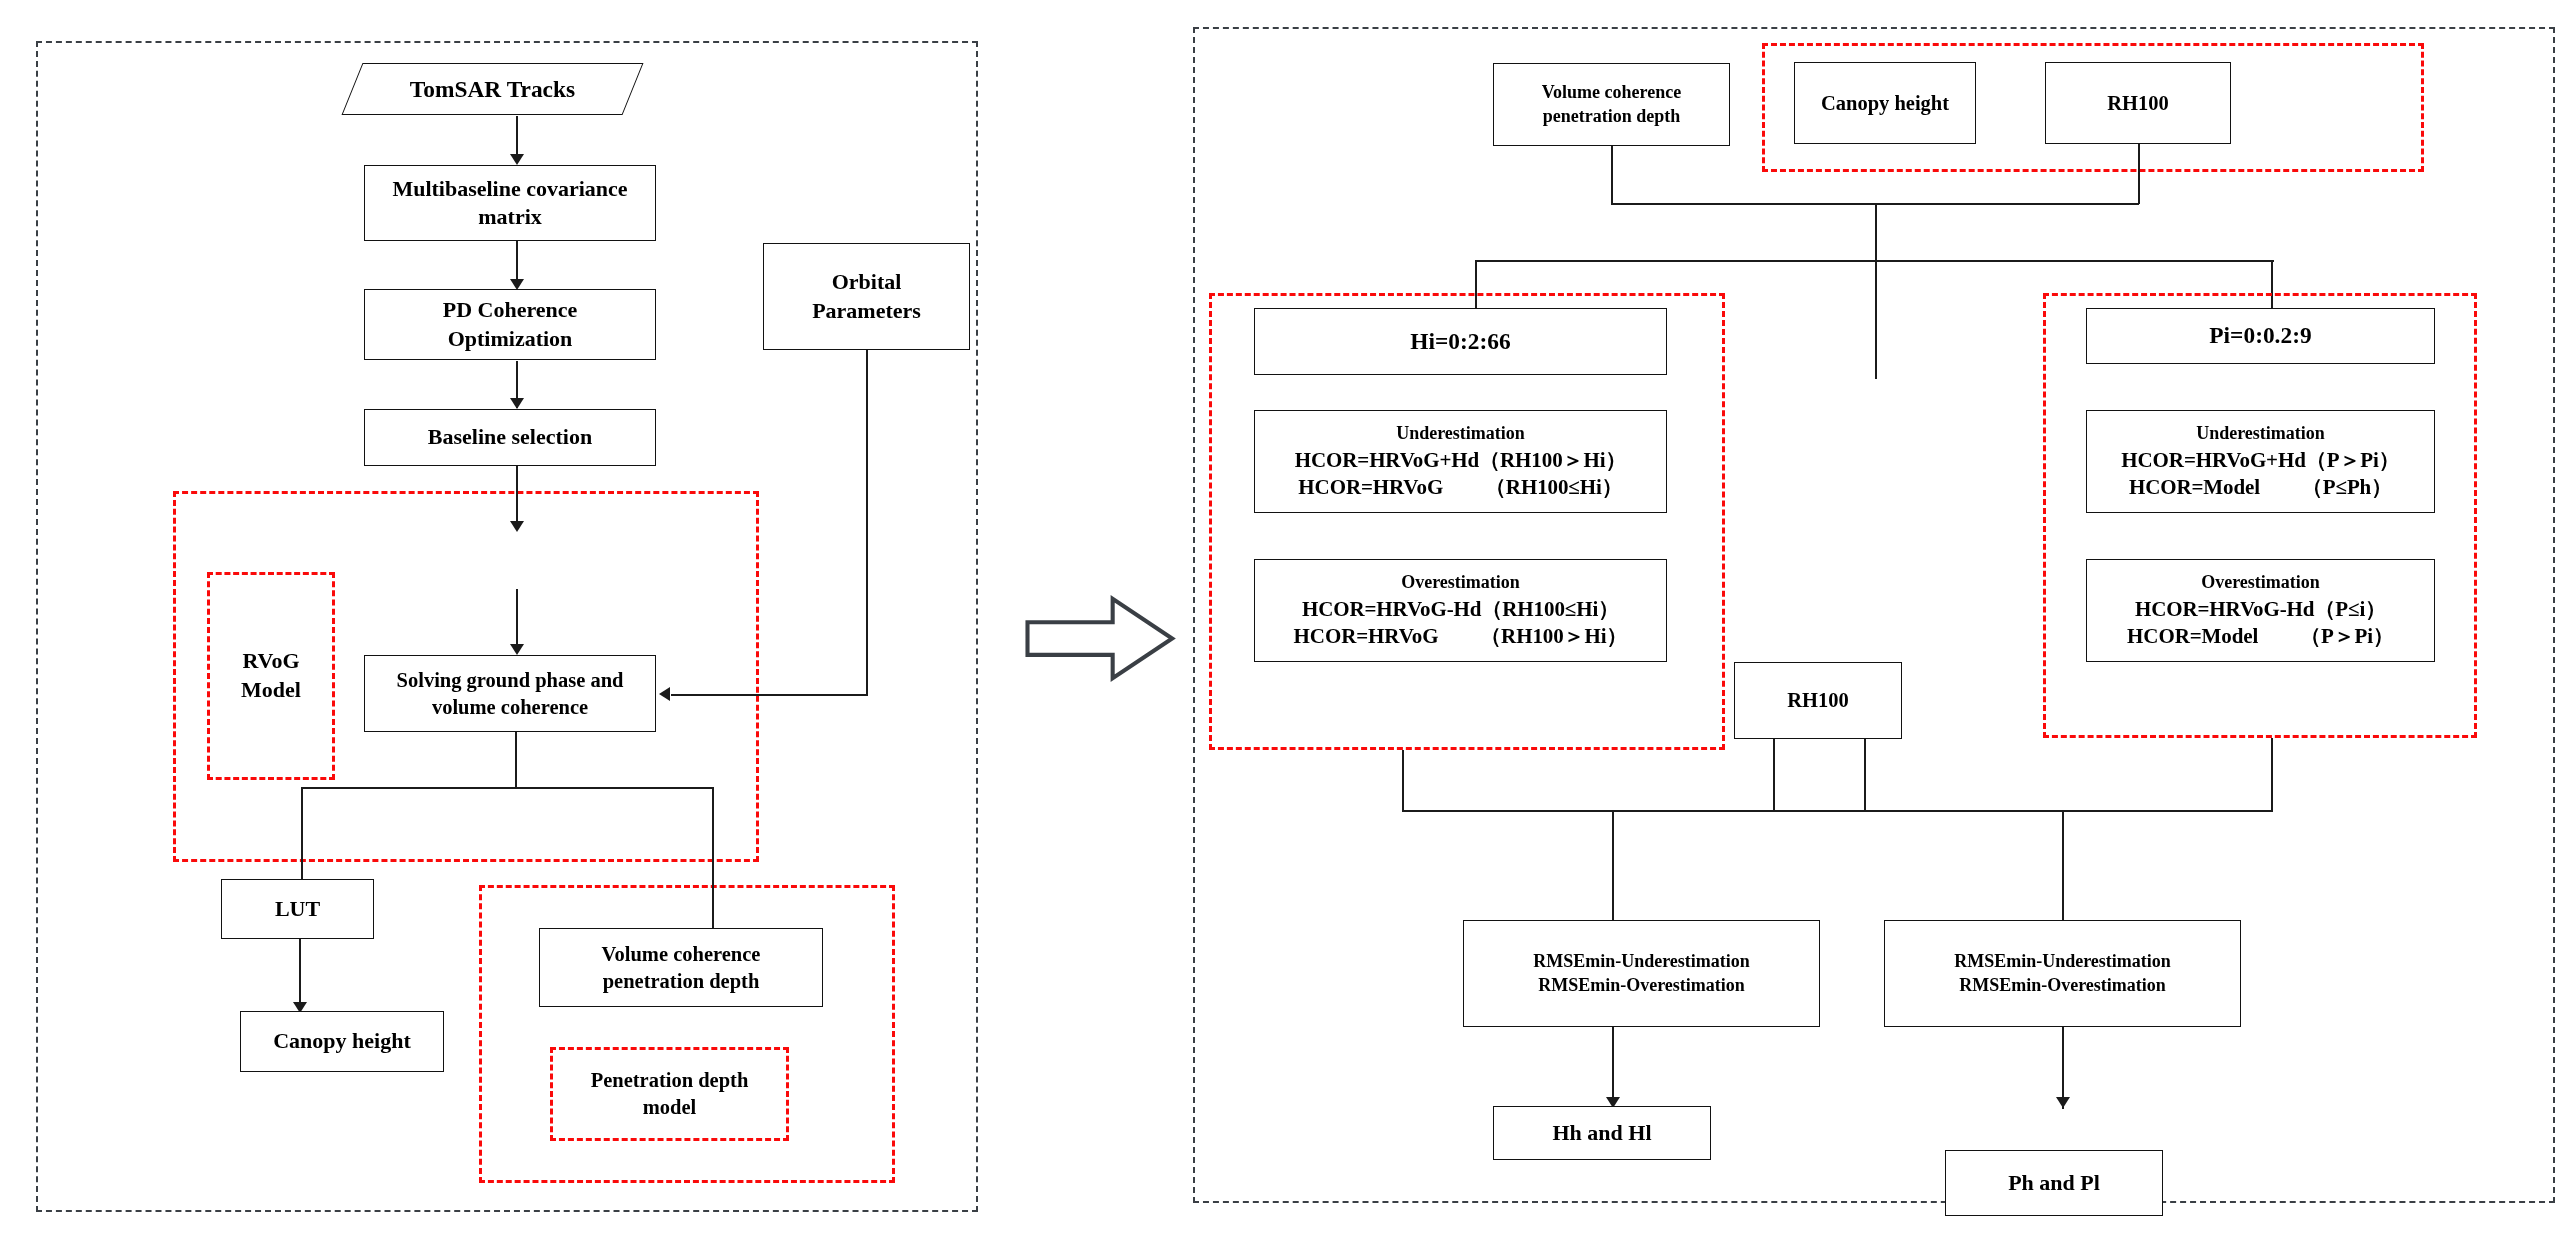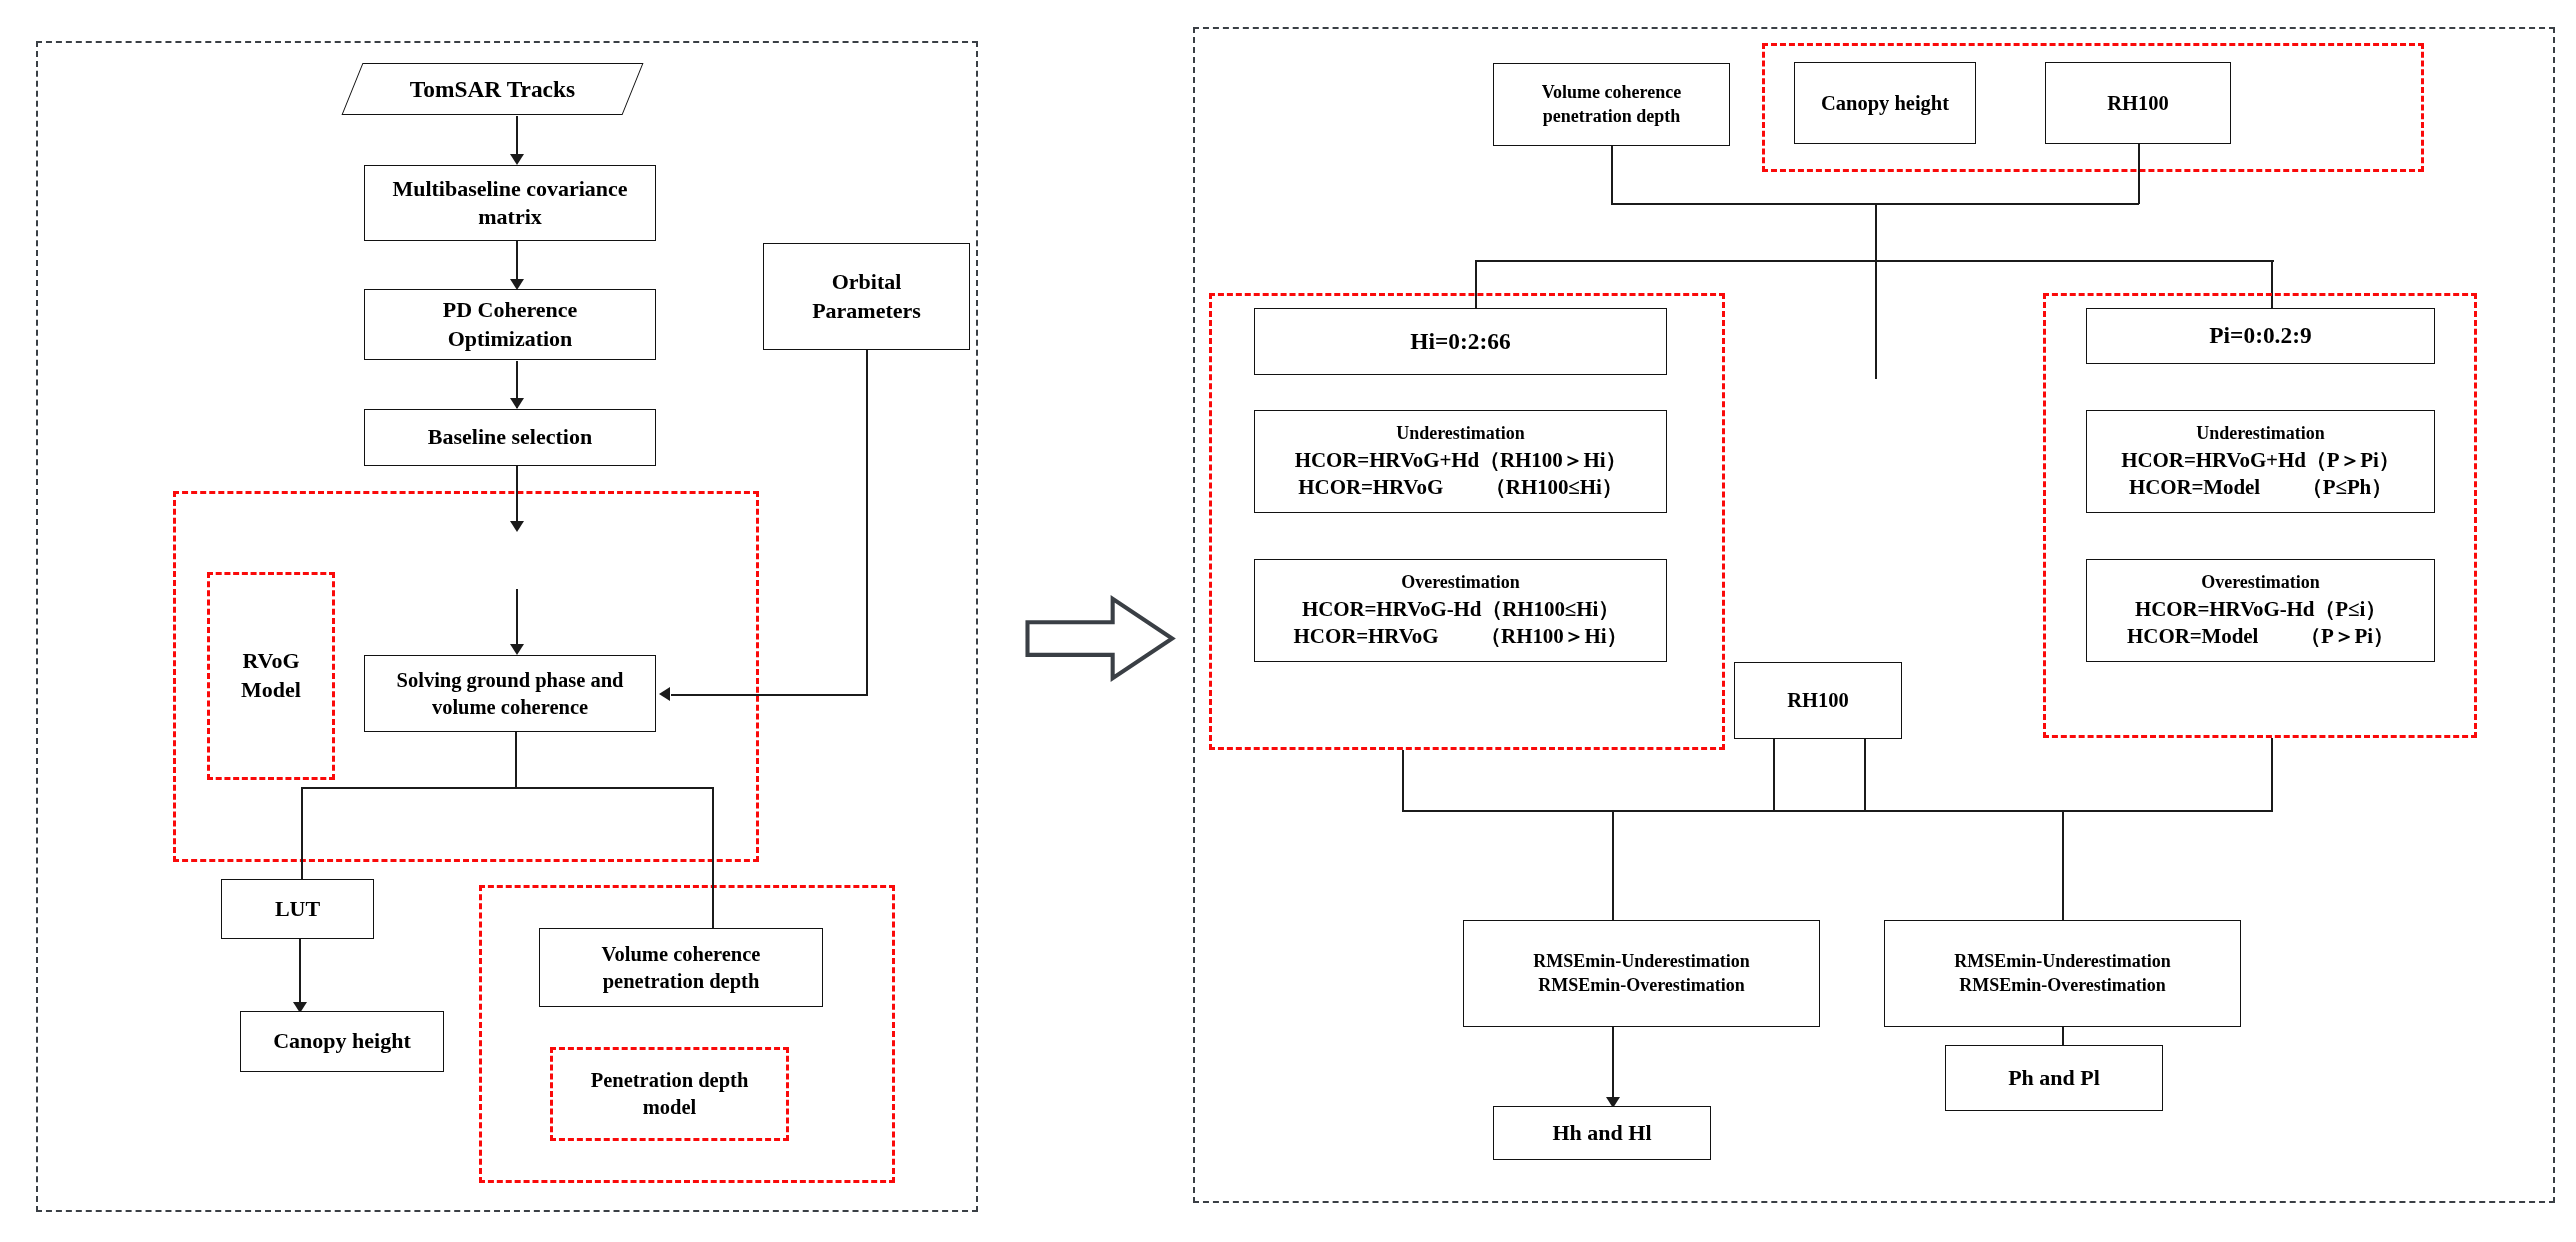--- a/index.html
+++ b/index.html
@@ -340,20 +340,20 @@
   <div class="node" style="left:1884px;top:920px;width:357px;height:107px;">
     <span class="lines">
       <span class="l fs-sm">RMSEmin-Underestimation</span>
       <span class="l fs-sm">RMSEmin-Overestimation</span>
     </span>
   </div>
 
   <div class="vline" style="left:2062px;top:1027px;height:82px;"></div>
   <div class="arrowhead" style="left:2056px;top:1097px;"></div>
 
-  <div class="node" style="left:1945px;top:1045px;width:218px;height:66px;">
+  <div class="node" style="left:1945px;top:1150px;width:218px;height:66px;">
     <span class="lines">
       <span class="l fs-lg">Ph and Pl</span>
     </span>
   </div>
 
 </div>
 
 
 </body></html>

